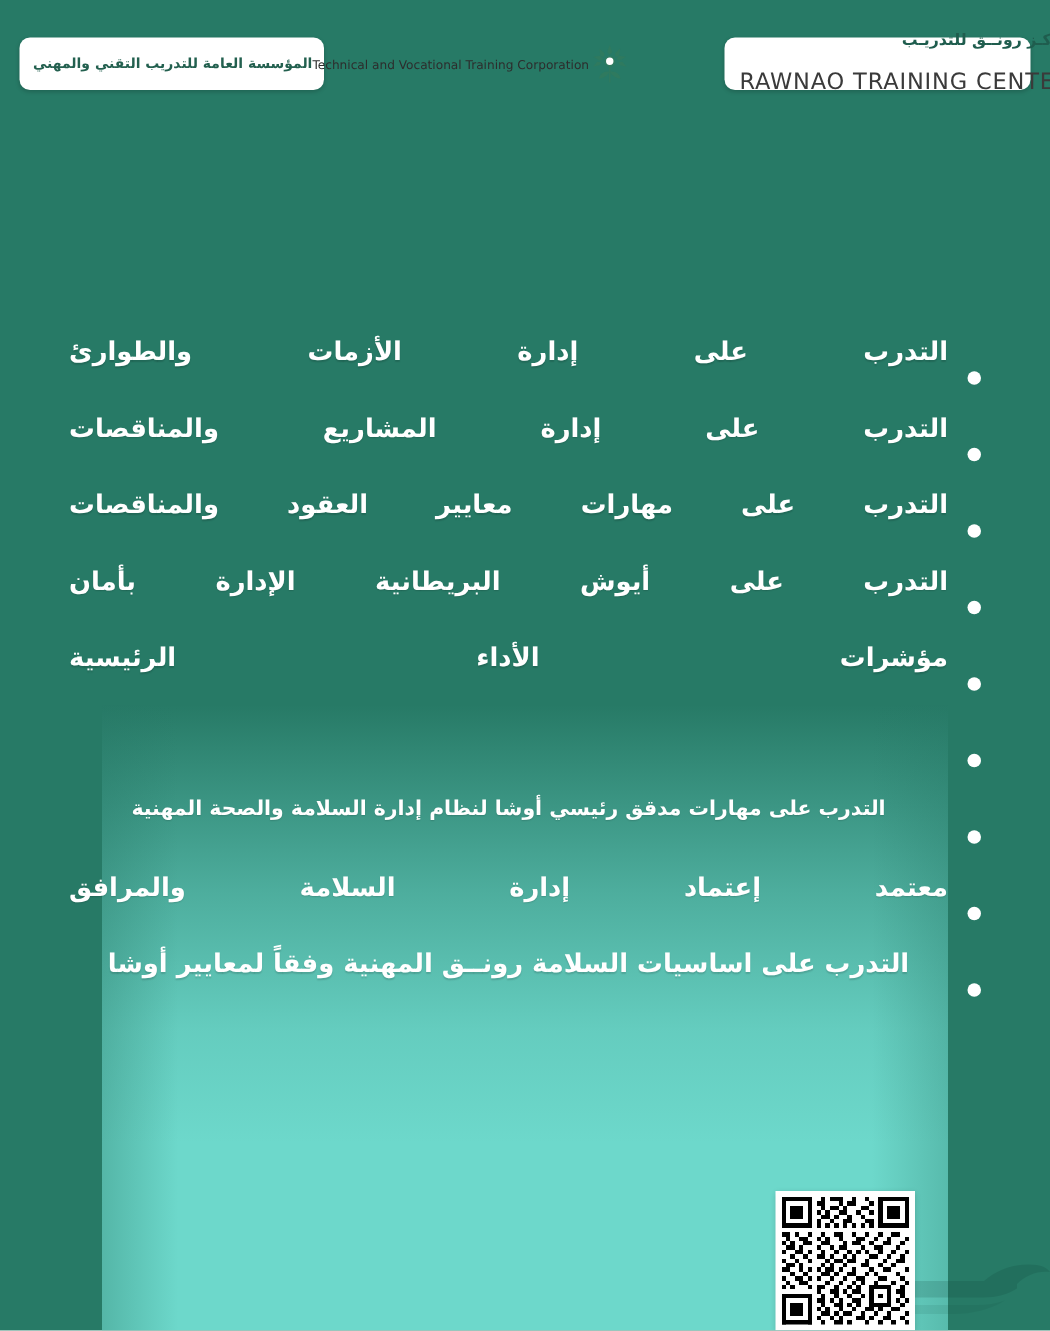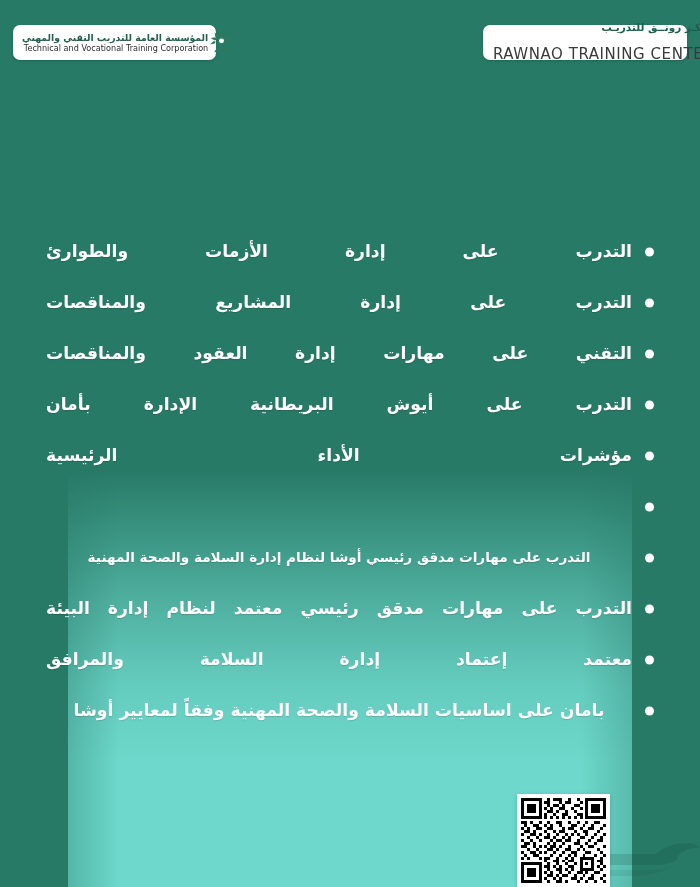--- a/index.html
+++ b/index.html
@@ -83,21 +83,21 @@
     left: 13px;
     top: 25px;
     width: 203px;
     height: 35px;
     padding: 0 8px 0 9px;
     justify-content: space-between;
     direction: ltr;
   }
   .logo-tvtc .tvtc-text {
     display: flex;
-    flex-direction: column;
+    flex-direction: row;
     align-items: flex-end;
     line-height: 1.06;
     flex: 1;
   }
   .logo-tvtc .tvtc-ar {
     font-size: 9.3px;
     font-weight: 700;
     color: #23604f;
     letter-spacing: 0px;
     white-space: nowrap;
@@ -155,21 +155,20 @@
     right: 46px;
     left: 46px;
     list-style: none;
     margin: 0;
     padding: 0;
   }
   .course-item {
     position: relative;
     height: 51px;
     display: flex;
-    align-items: center;
     justify-content: flex-start;
     padding-right: 22px;
     box-sizing: border-box;
   }
   .course-item .dot {
     position: absolute;
     right: 0px;
     top: 50%;
     transform: translateY(-50%);
     width: 9px;
@@ -274,21 +273,21 @@
       <span class="txt">التدرب على إدارة الأزمات والطوارئ</span>
     </li>
 
     <li class="course-item">
       <span class="dot"></span>
       <span class="txt">التدرب على إدارة المشاريع والمناقصات</span>
     </li>
 
     <li class="course-item">
       <span class="dot"></span>
-      <span class="txt">التقني على مهارات إدارة العقود والمناقصات</span>
+      <span class="txt">التدرب على مهارات معايير العقود والمناقصات</span>
     </li>
 
     <li class="course-item">
       <span class="dot"></span>
       <span class="txt">التدرب على أيوش البريطانية الإدارة بأمان</span>
     </li>
 
     <li class="course-item">
       <span class="dot"></span>
       <span class="txt">مؤشرات الأداء الرئيسية</span>
@@ -296,33 +295,29 @@
 
     <li class="course-item nostretch">
       <span class="dot"></span>
     </li>
 
     <li class="course-item small">
       <span class="dot"></span>
       <span class="txt">التدرب على مهارات مدقق رئيسي أوشا لنظام إدارة السلامة والصحة المهنية</span>
     </li>
 
+
     <li class="course-item">
       <span class="dot"></span>
-      <span class="txt">التدرب على مهارات مدقق رئيسي معتمد لنظام إدارة البيئة</span>
-    </li>
-
-    <li class="course-item">
-      <span class="dot"></span>
       <span class="txt">معتمد إعتماد إدارة السلامة والمرافق</span>
     </li>
 
     <li class="course-item nostretch">
       <span class="dot"></span>
-      <span class="txt">بامان على اساسيات السلامة والصحة المهنية وفقاً لمعايير أوشا</span>
+      <span class="txt">التدرب على اساسيات السلامة رونــق المهنية وفقاً لمعايير أوشا</span>
     </li>
 
   </ul>
 
   <div class="qr-wrap">
     <svg viewBox="0 0 29 29" shape-rendering="crispEdges" xmlns="http://www.w3.org/2000/svg">
       <rect width="29" height="29" fill="#ffffff"></rect>
       <g fill="#000000">
 
         <rect x="0" y="0" width="7" height="1"></rect>

